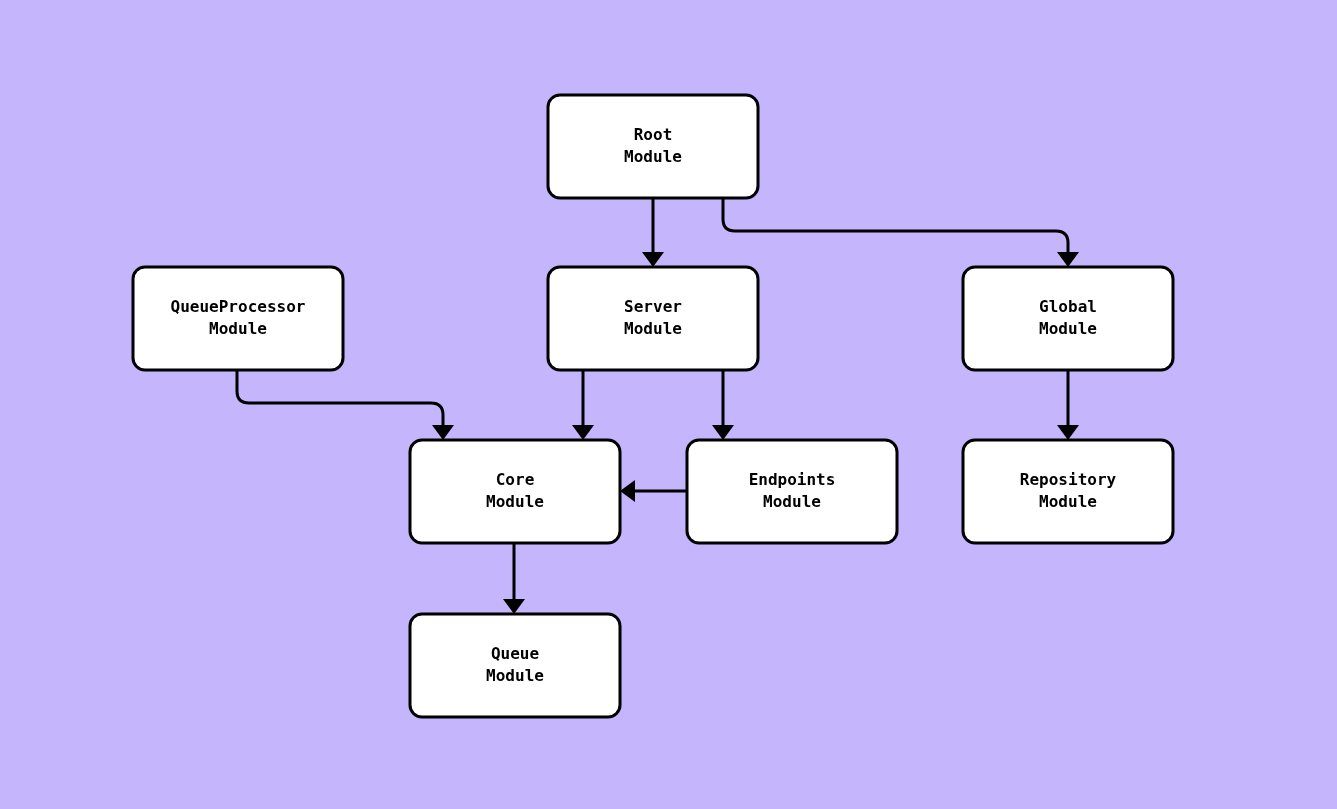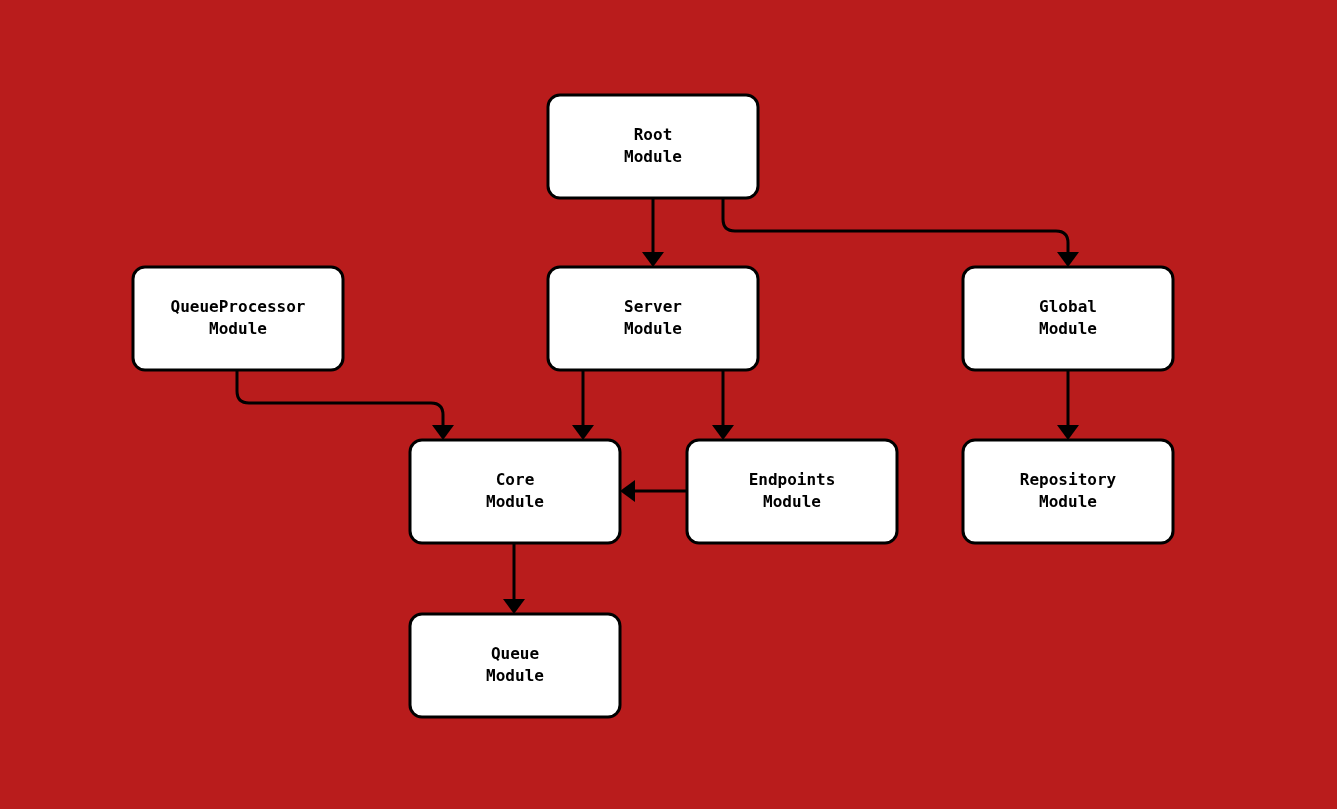--- a/index.html
+++ b/index.html
@@ -10,21 +10,21 @@
   body {
     width: 1337px;
     height: 809px;
     overflow: hidden;
     font-family: "DejaVu Sans Mono", "Liberation Mono", monospace;
   }
   #diagram-root {
     position: relative;
     width: 1337px;
     height: 809px;
-    background: #b91c1c;
+    background: #c4b5fd;
   }
   #diagram-svg {
     position: absolute;
     top: 0;
     left: 0;
     width: 1337px;
     height: 809px;
     display: block;
   }
   .node-label {

